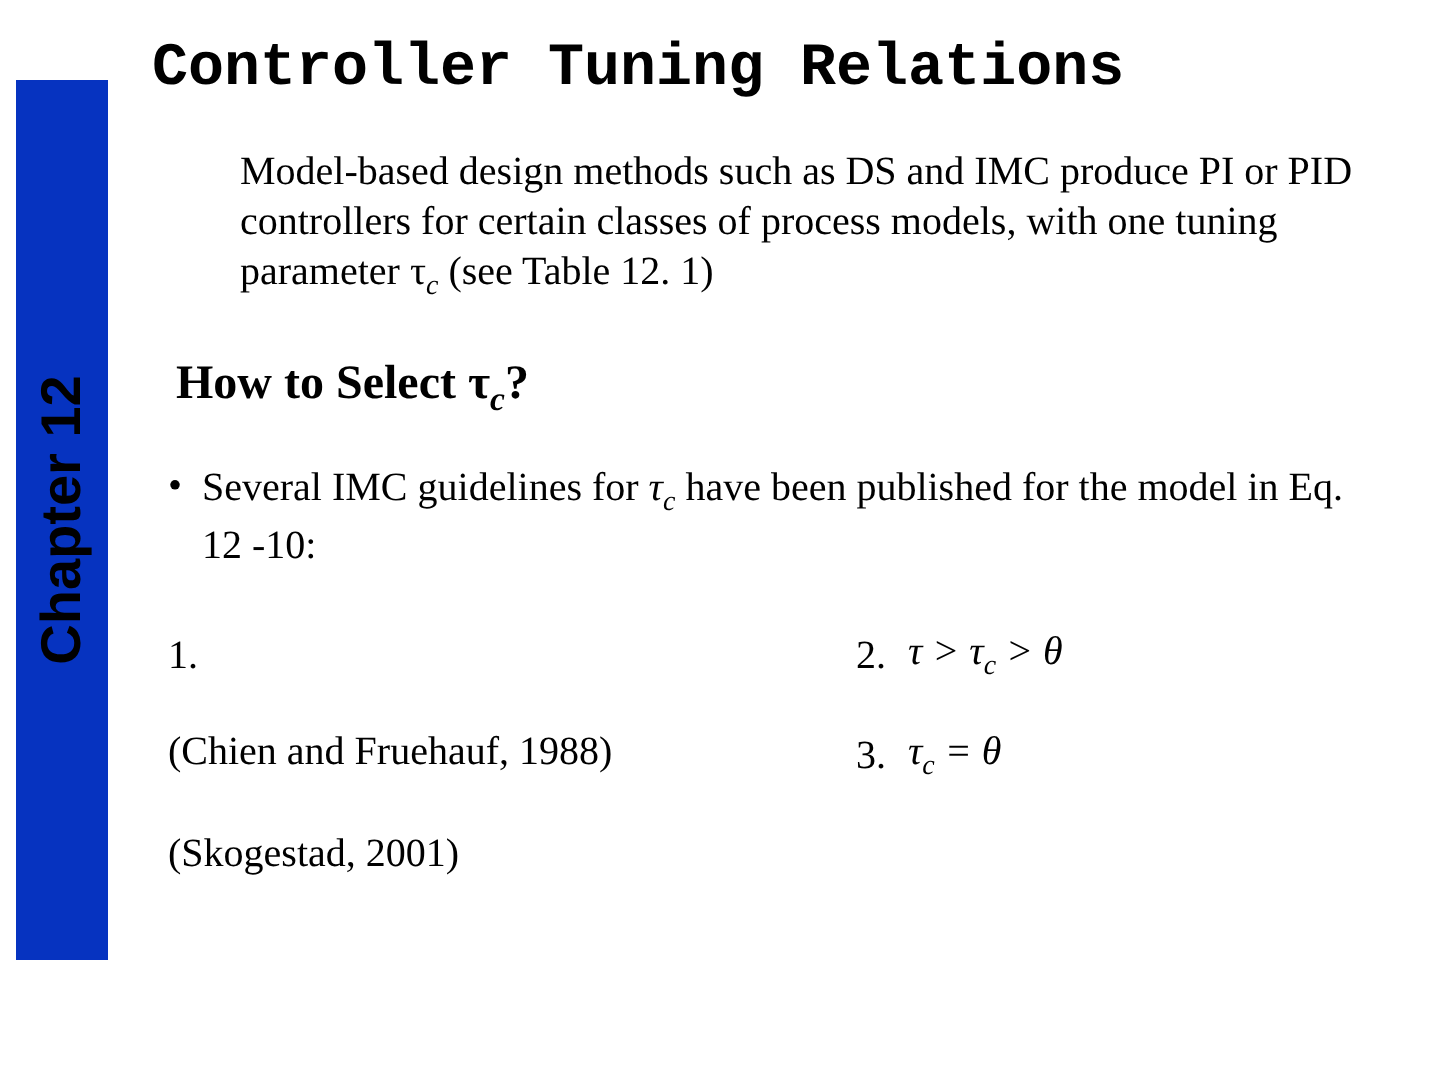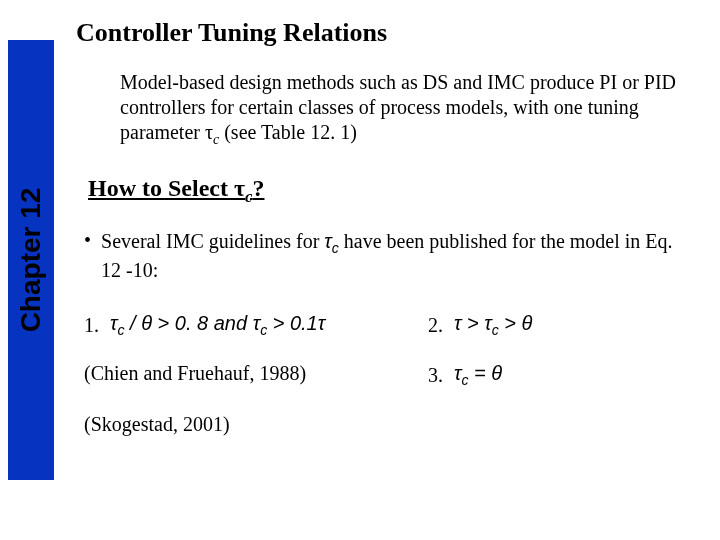--- a/index.html
+++ b/index.html
@@ -9,30 +9,30 @@
     position: absolute; left: 8px; top: 40px; width: 46px; height: 440px;
     background: #0633c0;
   }
   .sidebar-label {
     position: absolute; left: 50%; top: 50%;
     transform: translate(-50%, -50%) rotate(-90deg);
     transform-origin: center;
     color: #000; font-size: 28px; font-weight: 700; white-space: nowrap;
     font-family: Arial, Helvetica, sans-serif;
   }
-  .title { font-size: 26px; font-weight: 700; margin: 0 0 22px 6px; }
+  .title { font-size: 30px; font-weight: 700; margin: 0 0 22px 6px; font-family: Liberation Mono, monospace; }
   .body { padding-left: 14px; font-size: 20px; line-height: 1.25; }
   .para { margin-bottom: 24px; max-width: 610px; margin-left: 36px; }
-  .subhead { font-size: 24px; font-weight: 700; margin: 10px 0 22px 4px; text-decoration: underline; }
+  .subhead { font-size: 24px; font-weight: 700; margin: 10px 0 22px 4px; }
   .bullet { display: flex; gap: 10px; margin: 0 0 28px 0; max-width: 600px; }
   .bullet .dot { font-size: 20px; line-height: 1.1; }
   .guidelines { display: grid; grid-template-columns: 320px 1fr; row-gap: 22px; column-gap: 24px; font-size: 20px; }
   .gl-left { display: flex; align-items: center; gap: 8px; }
   .num { min-width: 18px; }
-  .math { font-family: Liberation Sans, sans-serif; font-style: italic; }
+  .math { font-family: Liberation Serif, serif; font-style: italic; }
   .sub { font-size: 0.7em; vertical-align: sub; font-style: italic; }
   .nobr { white-space: nowrap; }
 </style>
 </head>
 <body>
 
 <div class="page">
 
   <div class="sidebar">
     <div class="sidebar-label">Chapter 12</div>
@@ -54,23 +54,20 @@
       <span class="dot">•</span>
       <span>
         <span>Several IMC guidelines for </span><span class="math nobr"><span>τ</span><span class="sub">c</span></span><span> have been published for the model in Eq. 12 -10:</span>
       </span>
     </div>
 
     <div class="guidelines">
 
       <div class="gl-left">
         <span class="num">1.</span>
-        <span class="math nobr">
-          <span>τ</span><span class="sub">c</span><span> / θ  &gt;  0. 8 and </span><span>τ</span><span class="sub">c</span><span> &gt; 0.1τ</span>
-        </span>
       </div>
 
       <div class="gl-left">
         <span class="num">2.</span>
         <span class="math nobr">
           <span>τ &gt; τ</span><span class="sub">c</span><span> &gt; θ</span>
         </span>
       </div>
       <div>(Chien and Fruehauf, 1988)</div>
 

